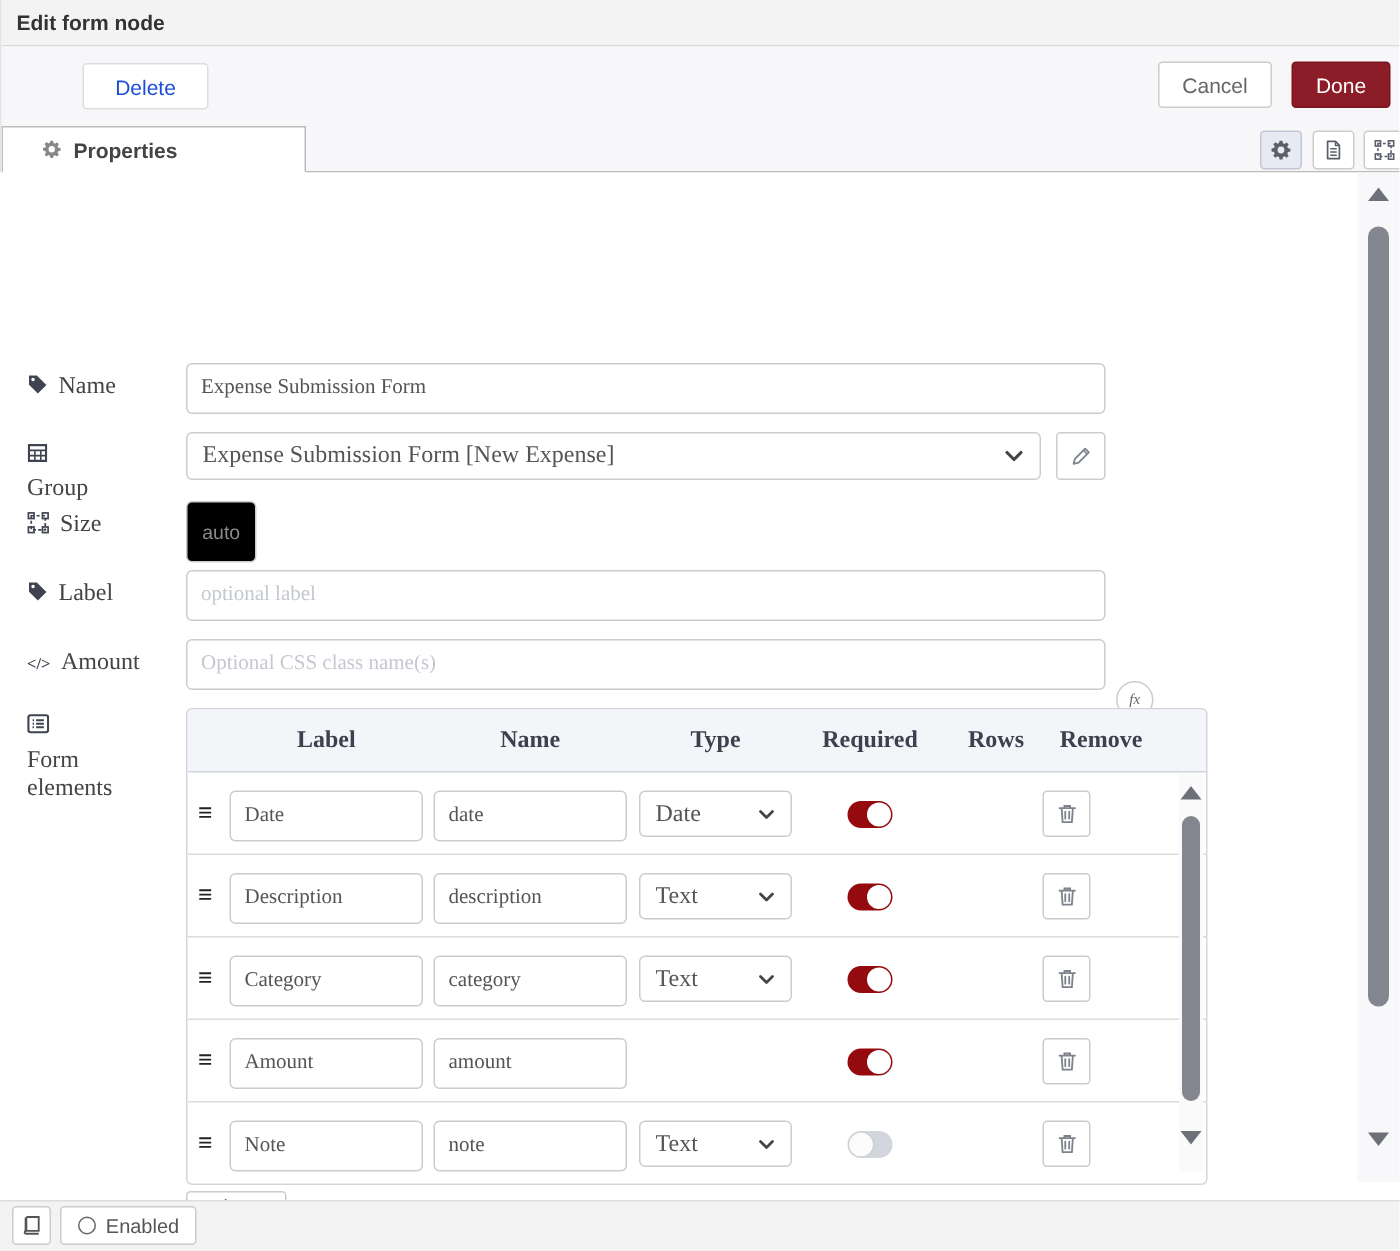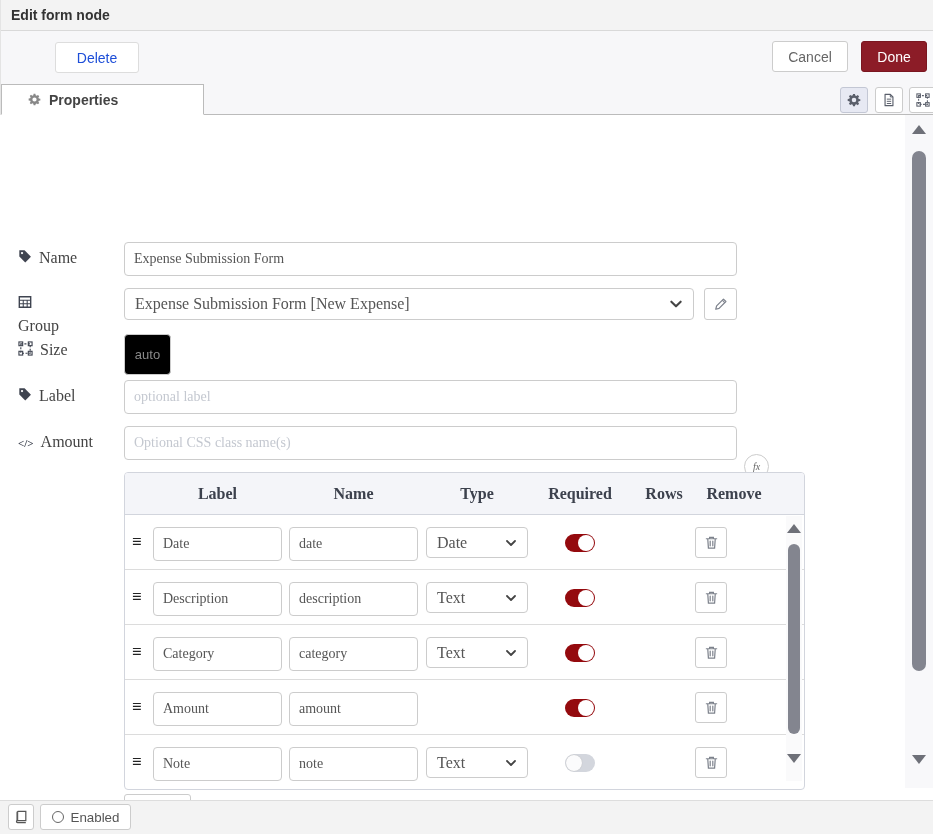--- a/index.html
+++ b/index.html
@@ -262,20 +262,28 @@
 
     <div class="abs field-label" style="left:18px; top:317px;">
       <span class="icon" style="font-size:11px; font-weight:bold; margin-top:2px;">&lt;/&gt;</span>
       <span>Amount</span>
     </div>
     <input class="abs ti" style="left: 124px; top: 311px; width: 613px;" placeholder="Optional CSS class name(s)">
     <button class="abs fx-btn" style="left:744px; top:315px;margin-top:24px;">
       <span>fx</span>
     </button>
 
+    <div class="abs field-label" style="left:18px; top:359px; width:88px; flex-wrap:wrap;">
+      <span class="icon">
+        <svg width="15" height="15">
+          <use href="#i-listalt"></use>
+        </svg>
+      </span>
+      <span>Form elements</span>
+    </div>
 
     <div class="abs el-table">
       <div class="el-head">
         <div class="hcell" style="left: 28px; width: 129px;">Label</div>
         <div class="hcell" style="left: 164px; width: 129px;">Name</div>
         <div class="hcell" style="left: 301px; width: 102px;">Type</div>
         <div class="hcell" style="left: 421px; width: 68px;">Required</div>
         <div class="hcell" style="left: 511px; width: 56px;">Rows</div>
         <div class="hcell" style="left: 576px; width: 66px;">Remove</div>
       </div>

